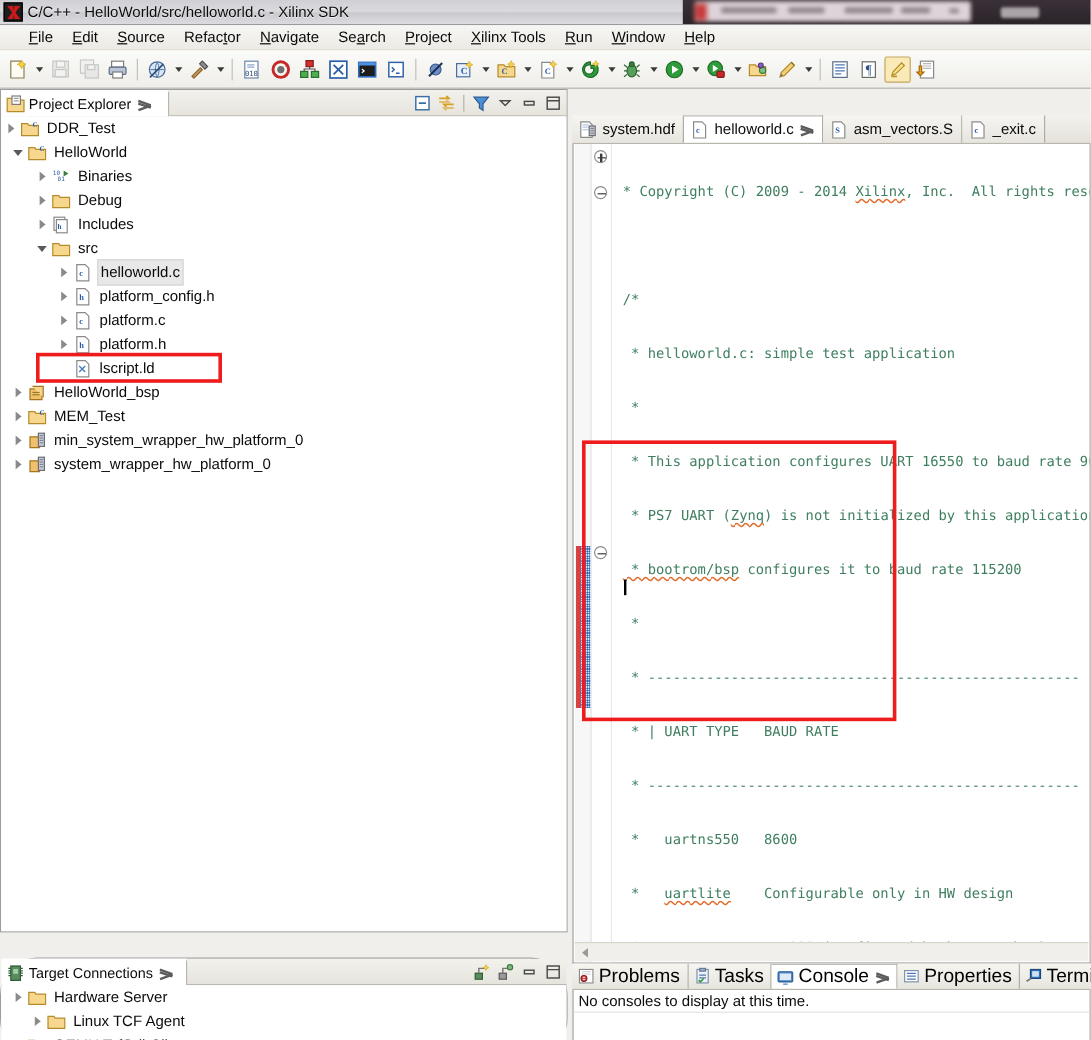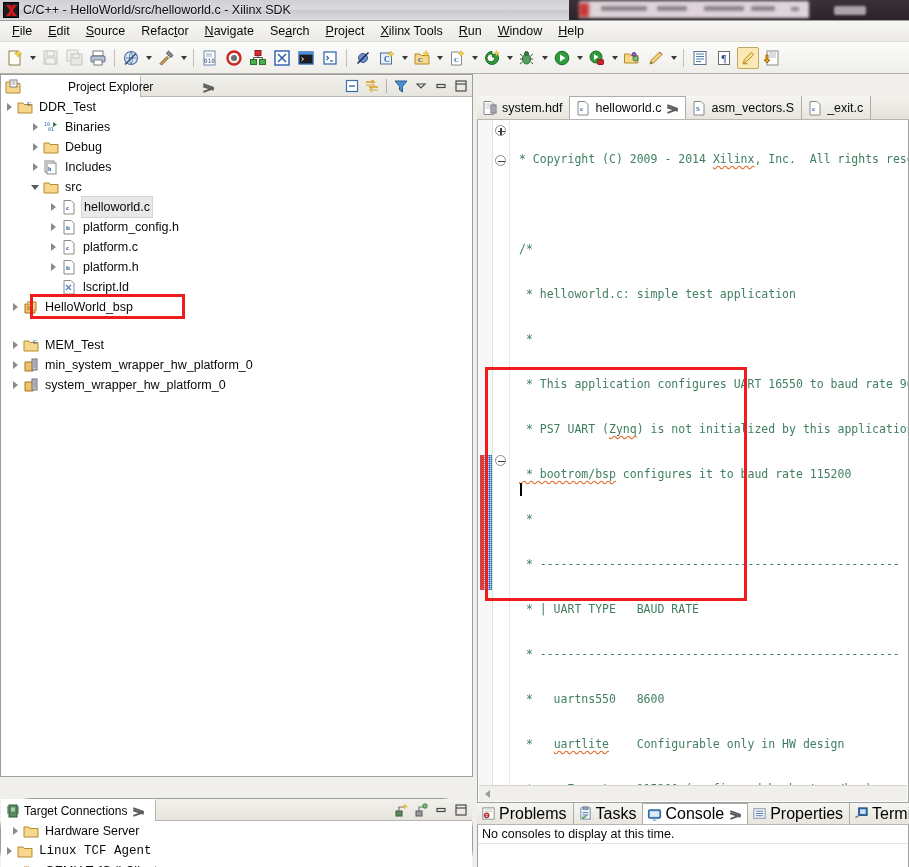--- a/index.html
+++ b/index.html
@@ -56,21 +56,21 @@
   }
   .bg-tabstrip .blotch { position: absolute; background: #938a90; height: 5px; border-radius: 1px; }
   .bg-redmark { position: absolute; left: 0px; top: 2px; width: 10px; height: 14px; background: #d03a3a; filter: blur(1.2px);}
   .bg-chip { position: absolute; left: 265px; top: 6px; width: 32px; height: 9px; background: #aaa3a8; border-radius: 2px; filter: blur(1.2px); }
 
   
   .menubar {
     position: absolute; left: 0; top: 21px; width: 909px; height: 21px;
     background: linear-gradient(to bottom, #f6f6f4 0%, #eceae4 100%);
     display: flex; align-items: center;
-    padding-left: 4px;
+    padding-left: 16px;
     border-bottom: 1px solid #dedbd4;
   }
   .menu-item {
     padding: 2px 8px; font-size: 12.5px; color: #0a0a0a; cursor: default;
     white-space: nowrap;
   }
   .menu-item u { text-decoration: underline; }
 
   
   .toolbar {
@@ -515,21 +515,21 @@
       </svg>
     </div>
   </div>
 
   <div class="main">
 
     <div class="left-col">
 
       <div class="view" style="left:0; top:0; width:473px; height:703px;">
         <div class="view-tabrow">
-          <div class="view-tab" style="width:140px;gap:44px;">
+          <div class="view-tab" style="width:140px;">
             <span class="vt-icon">
               <svg width="16" height="16" viewBox="0 0 16 16">
                 <path d="M1 3h5l1 1.5h8V14H1z" fill="#f6d78d" stroke="#b58b2b"></path>
                 <rect x="5" y="1" width="7" height="7" fill="#fff" stroke="#7d7d7d"></rect>
                 <path d="M6.5 3h4M6.5 5h4" stroke="#9a9a9a"></path>
               </svg>
             </span>
             <span>Project Explorer</span>
             <span class="close-x">
                 <span></span>
@@ -579,20 +579,30 @@
             <span class="twist closed"></span>
             <span class="ticon">
               <svg width="16" height="16" viewBox="0 0 16 16">
                   <path d="M1 4h5l1 1.5h8V14H1z" fill="#f6d78d" stroke="#b58b2b"></path>
                   <text x="10" y="6.5" font-size="6" fill="#2b5ea8" font-family="serif" font-weight="bold">C</text>
                 </svg>
             </span>
             <span class="tlabel">DDR_Test</span>
           </div>
 
+          <div class="tnode" style="padding-left:6px;">
+            <span class="twist open"></span>
+            <span class="ticon">
+              <svg width="16" height="16" viewBox="0 0 16 16">
+                  <path d="M1 4h5l1 1.5h8V14H1z" fill="#f6d78d" stroke="#b58b2b"></path>
+                  <text x="10" y="6.5" font-size="6" fill="#2b5ea8" font-family="serif" font-weight="bold">C</text>
+                </svg>
+            </span>
+            <span class="tlabel">HelloWorld</span>
+          </div>
 
           <div class="tnode" style="padding-left:26px;">
             <span class="twist closed"></span>
             <span class="ticon">
               <svg width="16" height="16" viewBox="0 0 16 16">
                 <text x="1" y="7" font-size="5" fill="#2b5ea8" font-family="monospace">10</text>
                 <text x="5" y="12" font-size="5" fill="#2b5ea8" font-family="monospace">01</text>
                 <path d="M10 3l4 2.5-4 2.5z" fill="#3a7d3f"></path>
               </svg>
             </span>
@@ -690,21 +700,21 @@
             <span class="ticon">
               <svg width="16" height="16" viewBox="0 0 16 16">
                 <path d="M2 5h10v9H2z" fill="#f0c06a" stroke="#a5751e"></path>
                 <path d="M4 3h9v9" fill="#f6d78d" stroke="#a5751e"></path>
                 <path d="M4 8h6M4 10h6" stroke="#8a6a1e" stroke-width=".8"></path>
               </svg>
             </span>
             <span class="tlabel">HelloWorld_bsp</span>
           </div>
 
-          <div class="tnode" style="padding-left:6px;margin-top:18px;">
+          <div class="tnode" style="padding-left:6px;">
             <span class="twist closed"></span>
             <span class="ticon">
               <svg width="16" height="16" viewBox="0 0 16 16">
                   <path d="M1 4h5l1 1.5h8V14H1z" fill="#f6d78d" stroke="#b58b2b"></path>
                   <text x="10" y="6.5" font-size="6" fill="#2b5ea8" font-family="serif" font-weight="bold">C</text>
                 </svg>
             </span>
             <span class="tlabel">MEM_Test</span>
           </div>
 
@@ -783,21 +793,21 @@
           <div class="tree">
             <div class="tnode" style="padding-left:6px;">
               <span class="twist closed"></span>
               <span class="ticon">
                 <svg width="16" height="16" viewBox="0 0 16 16">
                     <path d="M1 4h5l1 1.5h8V14H1z" fill="#f6d78d" stroke="#b58b2b"></path>
                   </svg>
               </span>
               <span class="tlabel">Hardware Server</span>
             </div>
-            <div class="tnode" style="padding-left:0;font-family:Liberation Mono, monospace;">
+            <div class="tnode" style="padding-left:22px;">
               <span class="twist closed"></span>
               <span class="ticon">
                 <svg width="16" height="16" viewBox="0 0 16 16">
                     <path d="M1 4h5l1 1.5h8V14H1z" fill="#f6d78d" stroke="#b58b2b"></path>
                   </svg>
               </span>
               <span class="tlabel">Linux TCF Agent</span>
             </div>
             <div class="tnode" style="padding-left:6px;">
               <span class="twist closed"></span>

